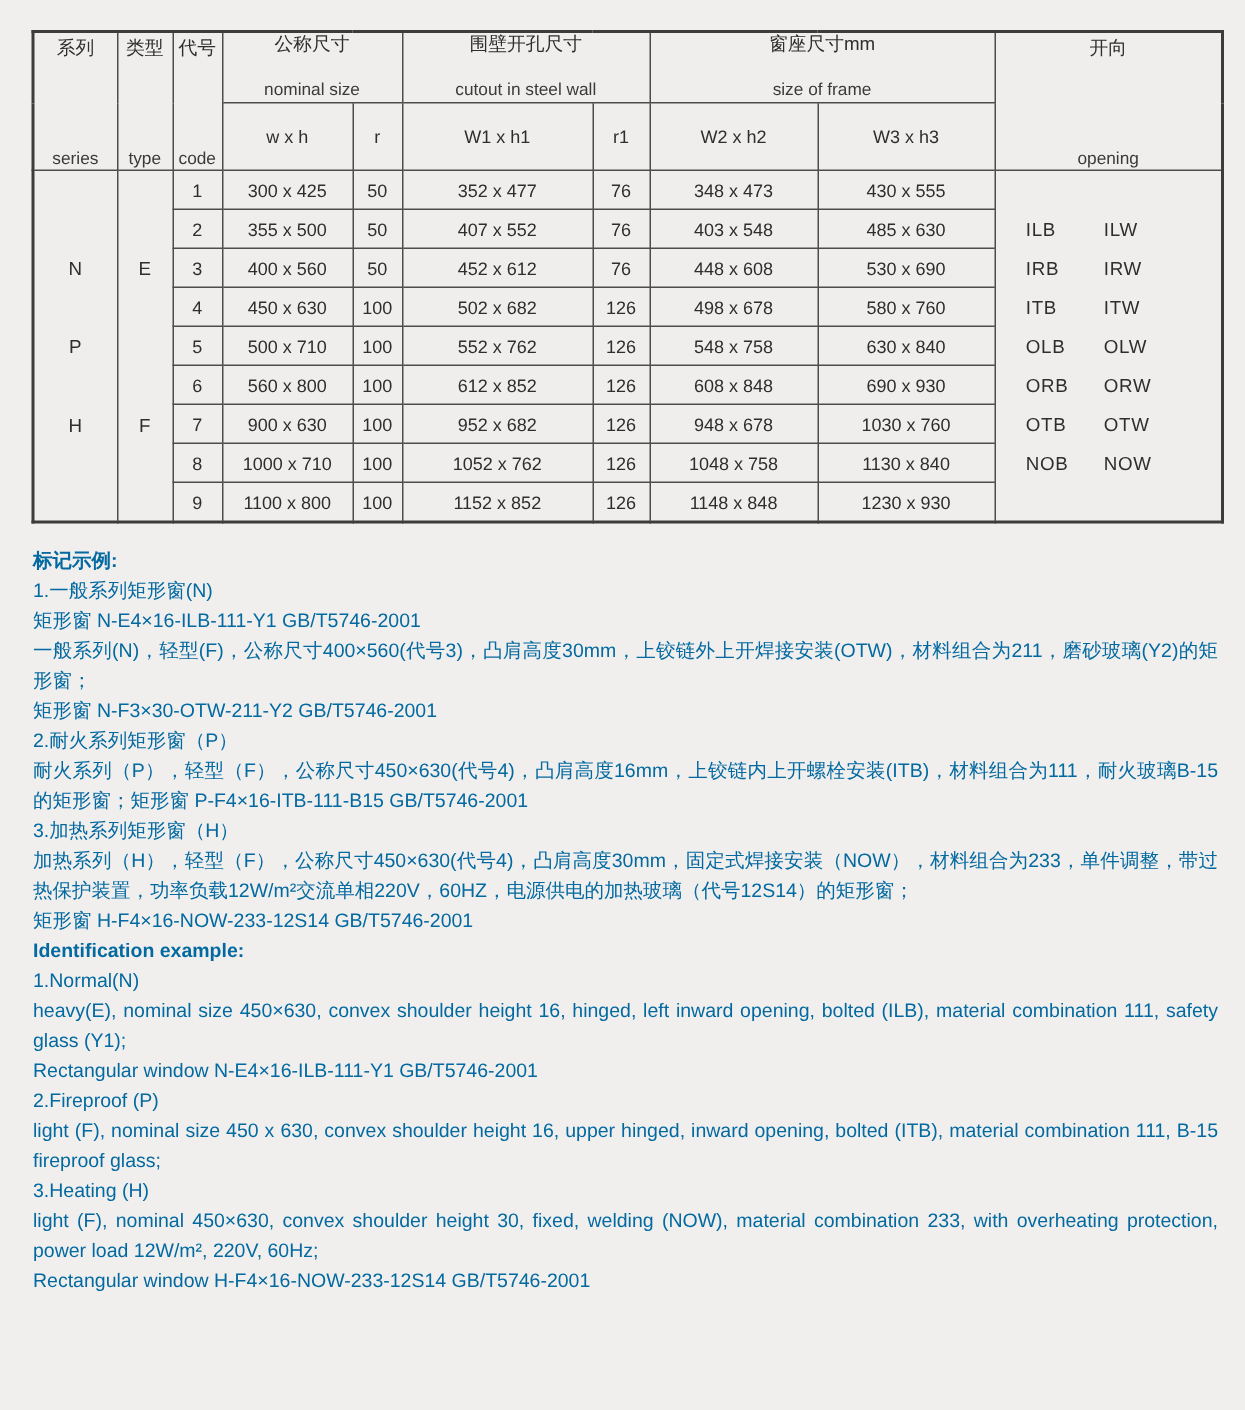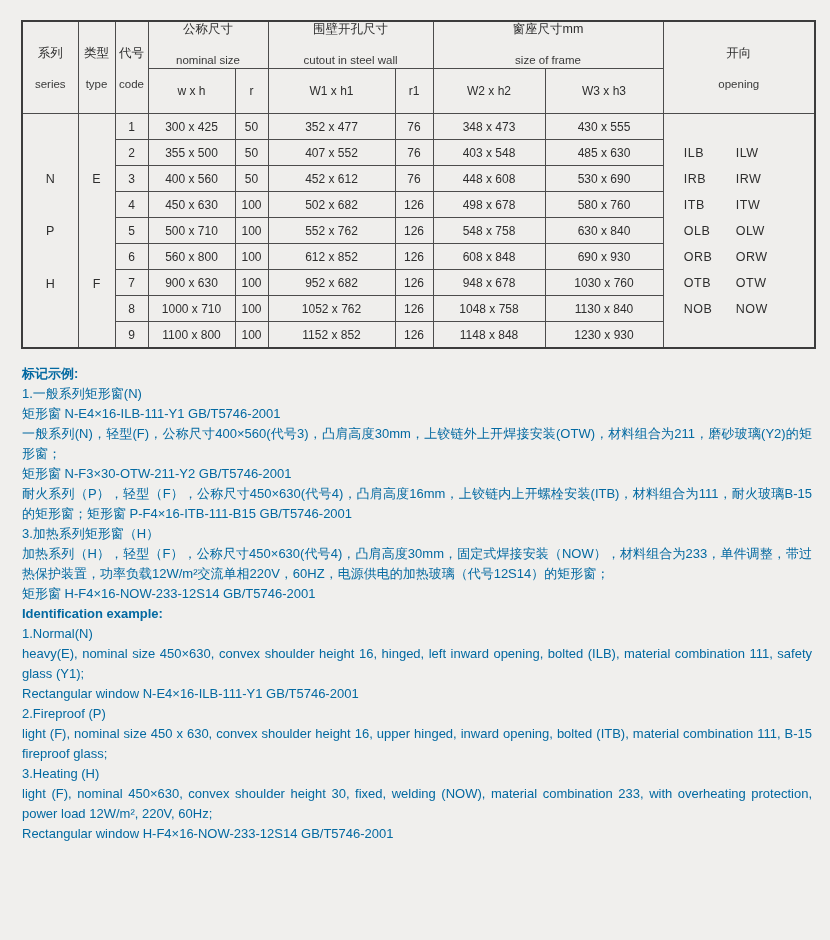--- a/index.html
+++ b/index.html
@@ -29,21 +29,21 @@
     font-weight:normal;
     font-size:12px;
     color:#2e2e2e;
     overflow:hidden;
   }
   .spec-table{border:2px solid #3c3c3c;}
   .hdr-row1 th{height:44px;}
   .hdr-row2 th{height:44px;}
   .spec-table tbody td{height:25px;}
   .hstack{display:flex;flex-direction:column;justify-content:center;align-items:center;line-height:15px;text-align:right;}
-  .hsplit{display:flex;flex-direction:column;justify-content:center;align-items:center;height:88px;}
+  .hsplit{display:flex;flex-direction:column;justify-content:space-between;align-items:center;height:88px;}
   .zh{font-size:12.5px;}
   .en{font-size:11.5px;color:#3a3a3a;margin-top:16px;}
   .merged-rel{position:relative;height:100%;}
   .letter{position:absolute;left:0;width:100%;text-align:center;transform:translateY(-50%);font-size:12.5px;}
   .series-N{top:28%;} .series-P{top:50%;} .series-H{top:73%;}
   .type-E{top:28%;}   .type-F{top:73%;}
   .opening-grid{
     display:grid;
     grid-template-columns:52px 58px;
     grid-auto-rows:26px;
@@ -253,20 +253,21 @@
         </tr>
       </tbody>
   </table>
 
   <div class="notes">
       <p class="bold">标记示例:</p>
       <p>1.一般系列矩形窗(N)</p>
       <p>矩形窗 N-E4×16-ILB-111-Y1 GB/T5746-2001</p>
       <p>一般系列(N)，轻型(F)，公称尺寸400×560(代号3)，凸肩高度30mm，上铰链外上开焊接安装(OTW)，材料组合为211，磨砂玻璃(Y2)的矩形窗；</p>
       <p>矩形窗 N-F3×30-OTW-211-Y2 GB/T5746-2001</p>
+      <p>2.耐火系列矩形窗（P）</p>
       <p>耐火系列（P），轻型（F），公称尺寸450×630(代号4)，凸肩高度16mm，上铰链内上开螺栓安装(ITB)，材料组合为111，耐火玻璃B-15的矩形窗；矩形窗 P-F4×16-ITB-111-B15 GB/T5746-2001</p>
       <p>3.加热系列矩形窗（H）</p>
       <p>加热系列（H），轻型（F），公称尺寸450×630(代号4)，凸肩高度30mm，固定式焊接安装（NOW），材料组合为233，单件调整，带过热保护装置，功率负载12W/m²交流单相220V，60HZ，电源供电的加热玻璃（代号12S14）的矩形窗；</p>
       <p>矩形窗 H-F4×16-NOW-233-12S14 GB/T5746-2001</p>
       <p class="bold">Identification example:</p>
       <p>1.Normal(N)</p>
       <p>heavy(E), nominal size 450×630, convex shoulder height 16, hinged, left inward opening, bolted (ILB), material combination 111, safety glass (Y1);</p>
       <p>Rectangular window N-E4×16-ILB-111-Y1 GB/T5746-2001</p>
       <p>2.Fireproof (P)</p>
       <p>light (F), nominal size 450 x 630, convex shoulder height 16, upper hinged, inward opening, bolted (ITB), material combination 111, B-15 fireproof glass;</p>

